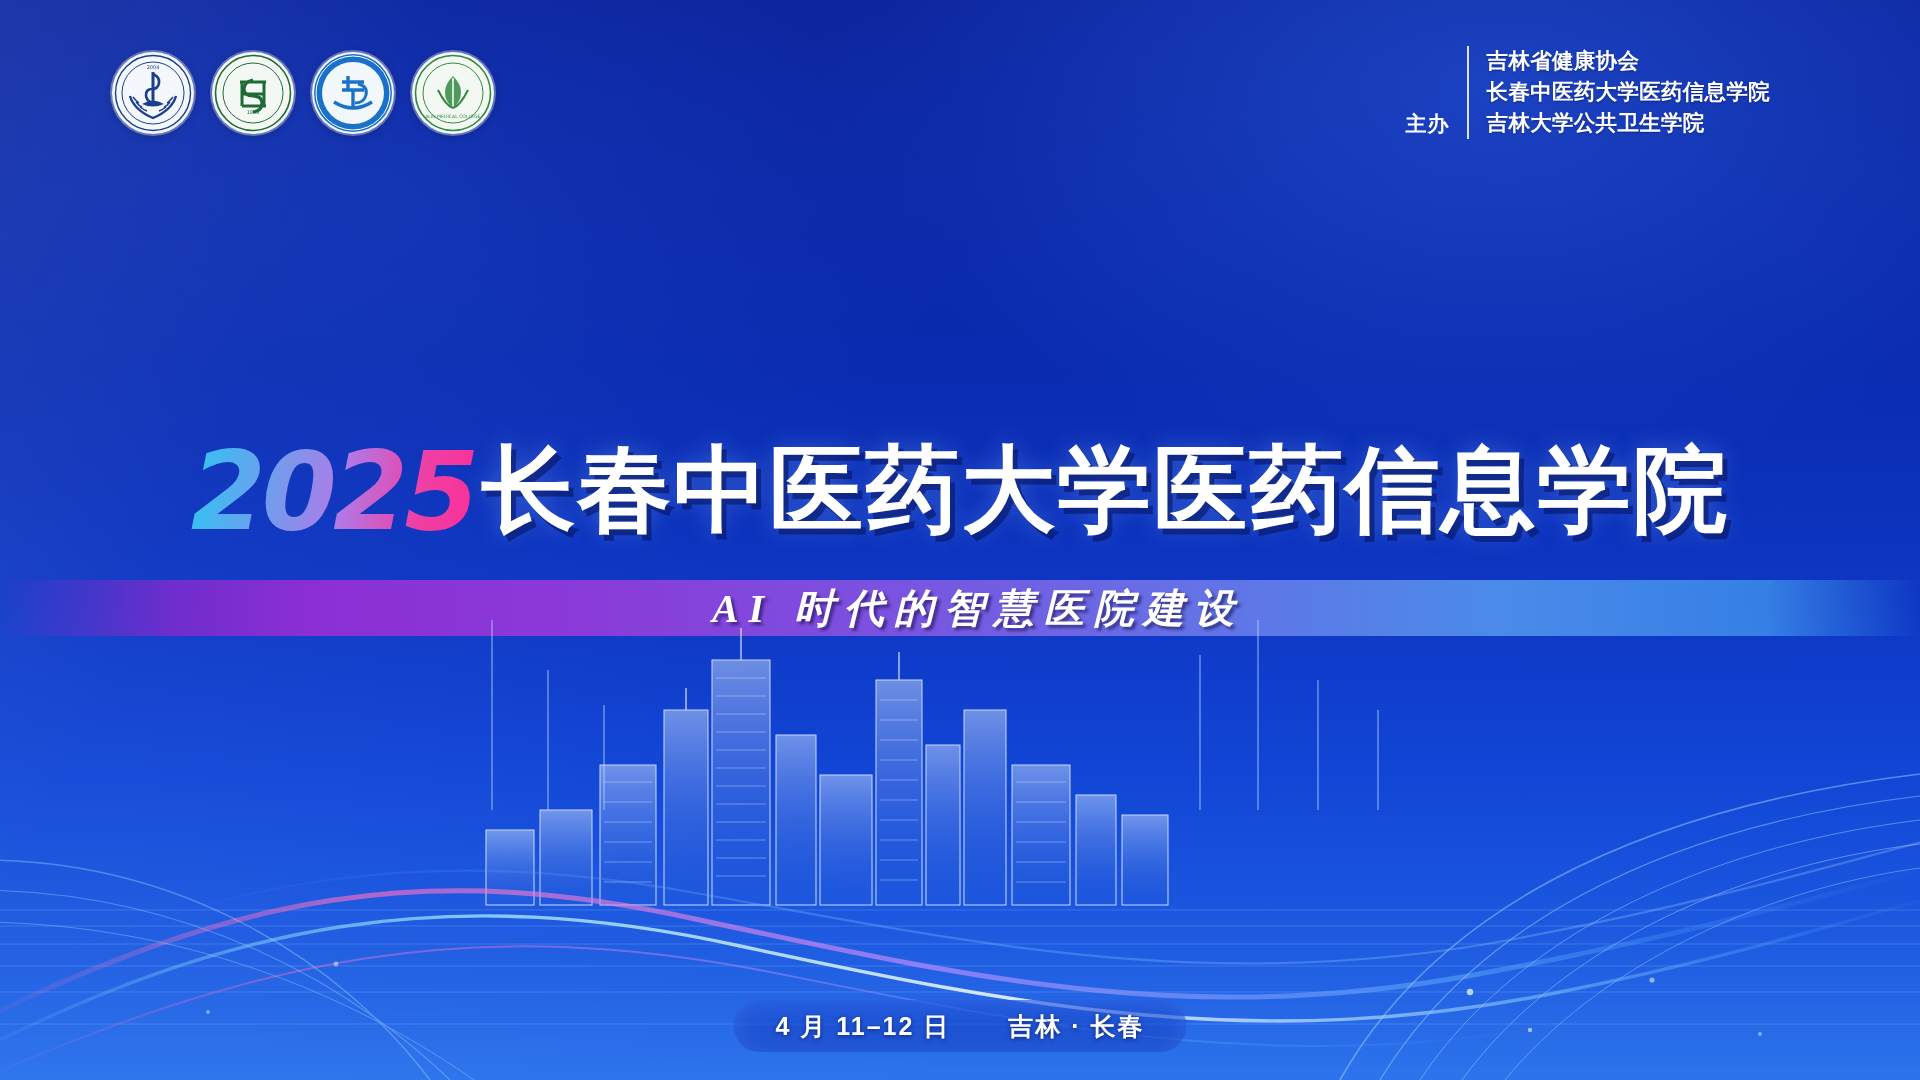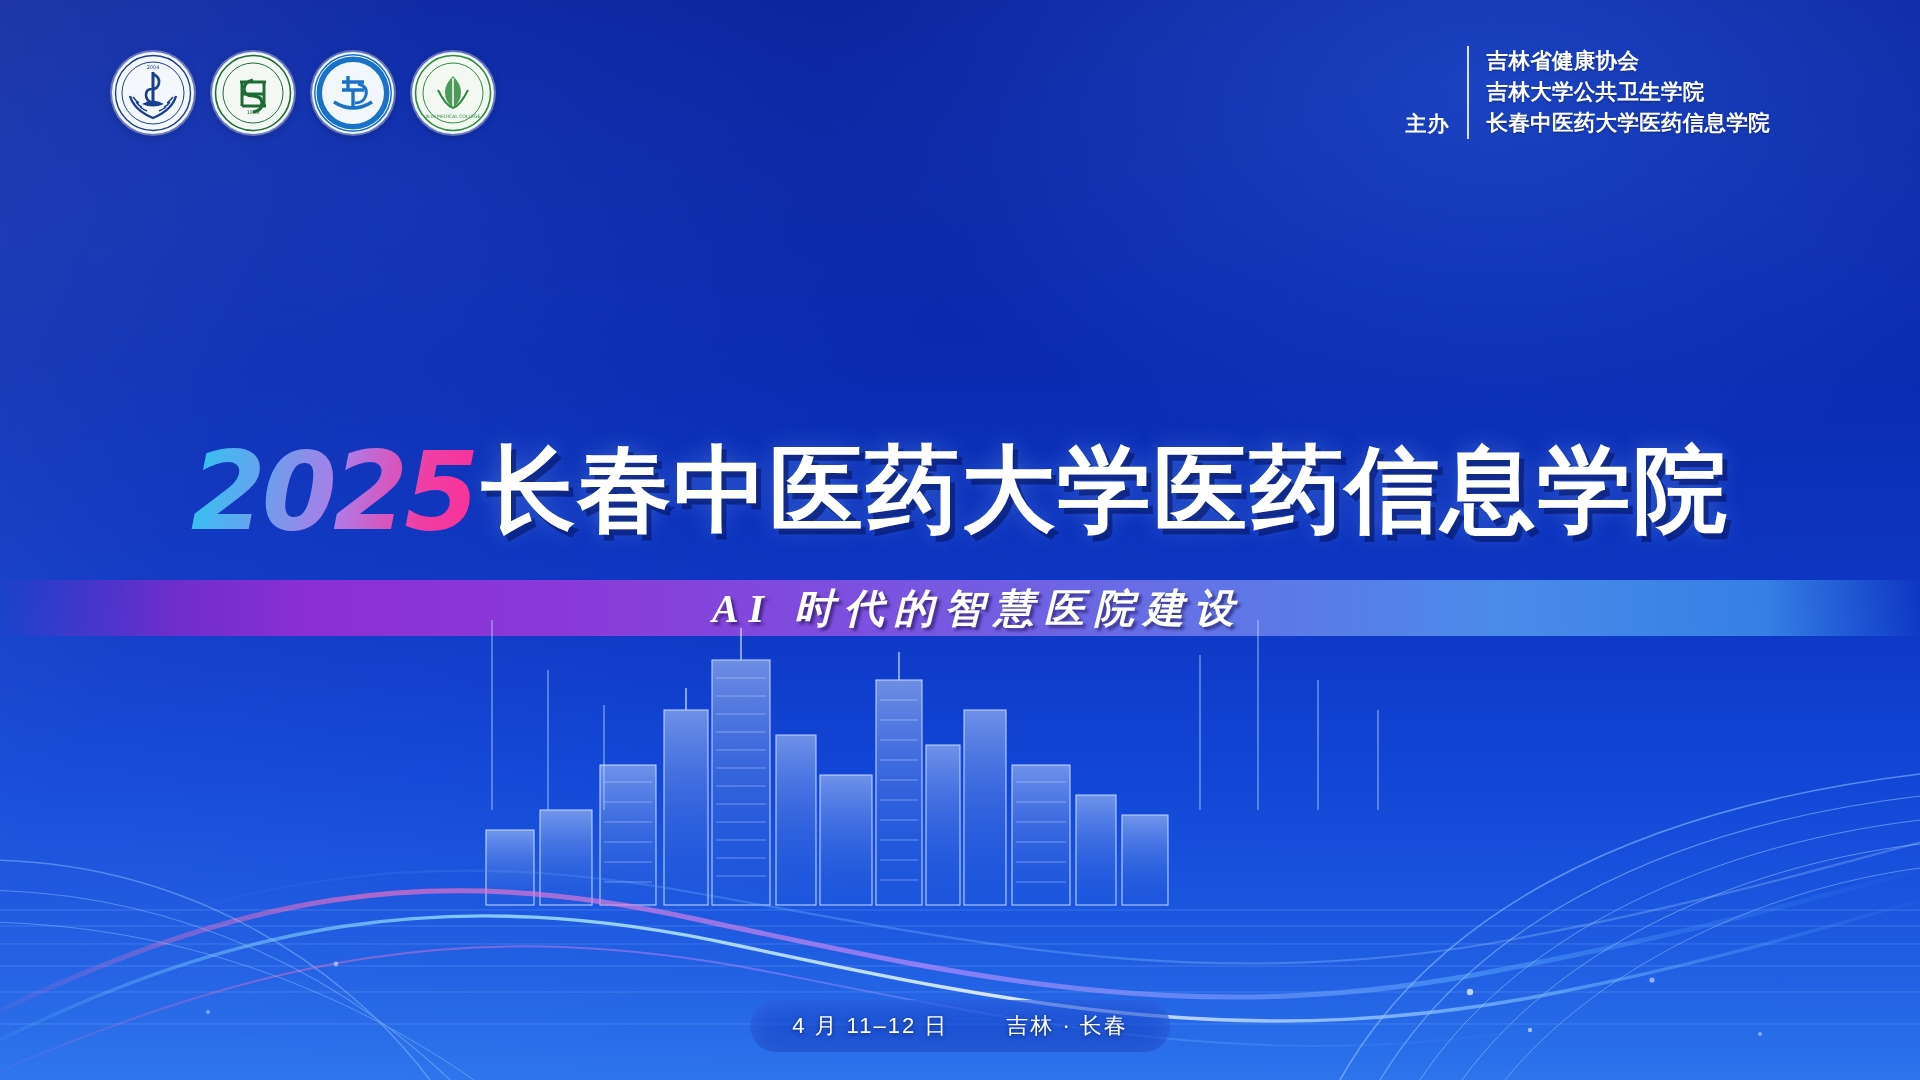--- a/index.html
+++ b/index.html
@@ -65,21 +65,21 @@
 
   
   .committee { position:absolute; left:0; right:0; top:950px; text-align:center;
                font-size:30px; font-weight:800; color:#ffffff; letter-spacing:4px;
                text-shadow:0 2px 6px rgba(0,10,60,.7), 2px 3px 0 rgba(6,20,100,.45); }
   .pill { position:absolute; left:50%; top:1000px; transform:translateX(-50%);
           min-width:360px; height:52px; border-radius:26px;
           background:linear-gradient(180deg, rgba(30,80,215,.62), rgba(18,55,185,.55));
           display:flex; align-items:center; justify-content:center; gap:58px;
           padding:0 42px; box-shadow:inset 0 0 24px rgba(110,170,255,.22); }
-  .pill span { font-size:22px; font-weight:400; color:#ffffff; letter-spacing:2px;
+  .pill span { font-size:25px; font-weight:700; color:#ffffff; letter-spacing:2px;
                text-shadow:0 1px 4px rgba(0,10,60,.6); white-space:nowrap; }
 </style>
 </head>
 <body>
 
 <div class="stage">
 
   <div class="topglow"></div>
 
   <div class="logos">
@@ -133,22 +133,22 @@
     </div>
 
   </div>
 
   <div class="orgblock">
 
     <div class="orgrow">
       <div class="orglabel">主办</div>
       <div class="orgvals">
         <div>吉林省健康协会</div>
+        <div>长春中医药大学医药信息学院</div>
         <div>吉林大学公共卫生学院</div>
-        <div>长春中医药大学医药信息学院</div>
       </div>
     </div>
 
 
   </div>
 
   <div class="titlewrap">
     <div class="year">2025</div>
     <div class="title">长春中医药大学医药信息学院</div>
   </div>

